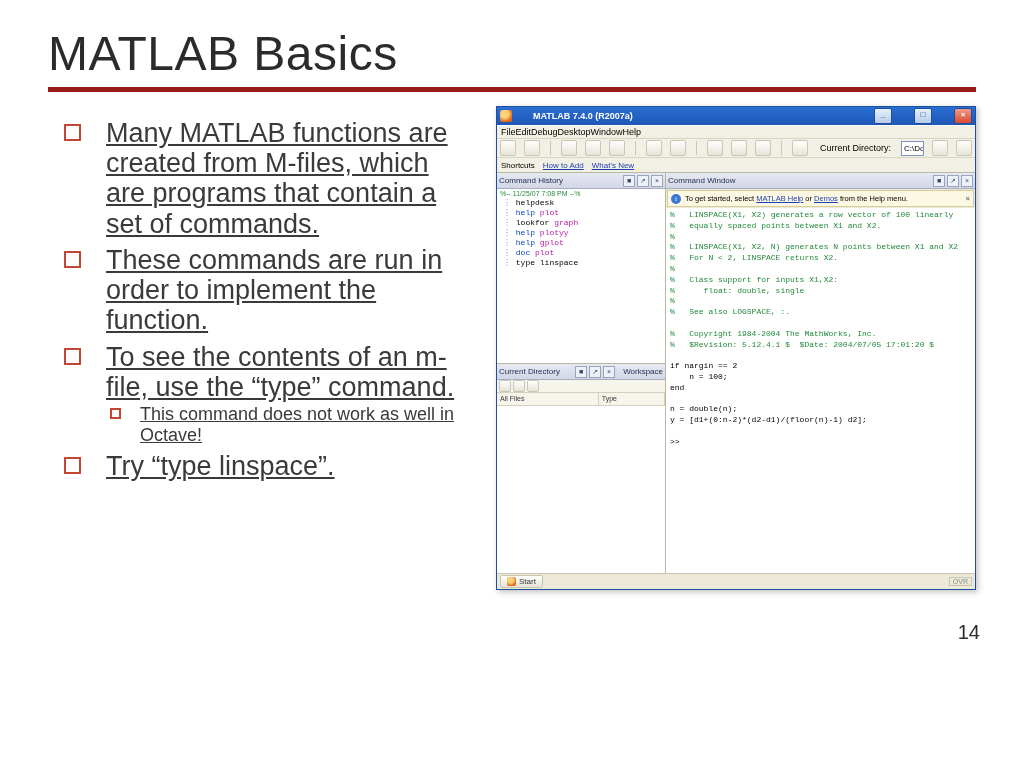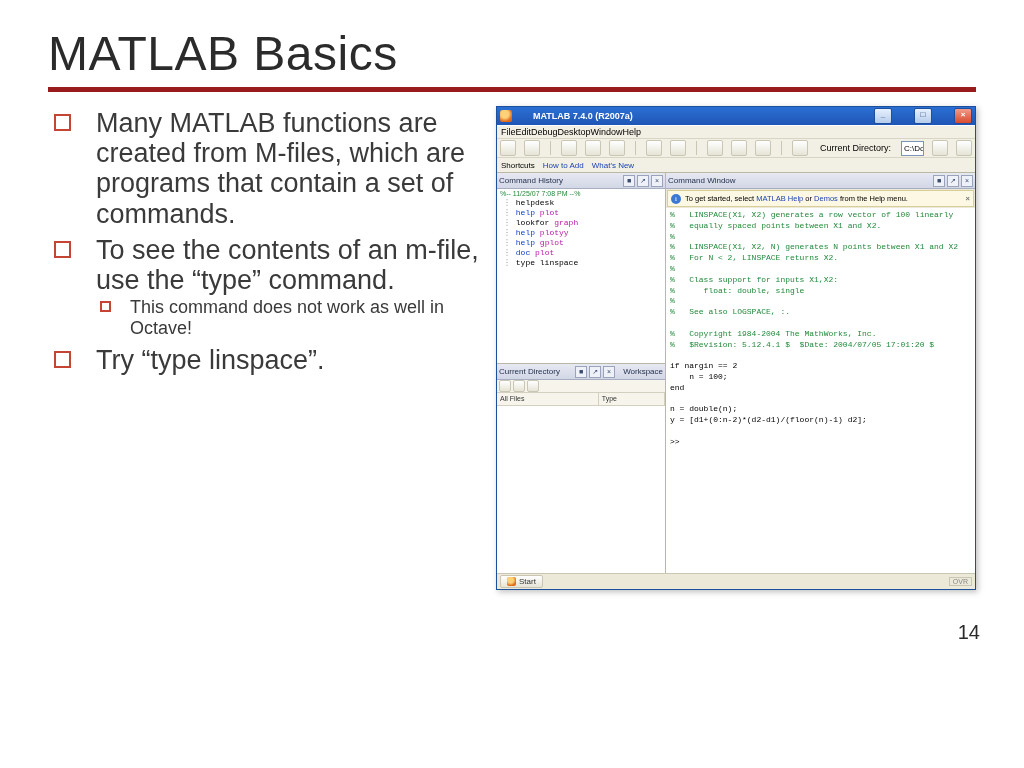--- a/index.html
+++ b/index.html
@@ -37,21 +37,22 @@
     align-items: flex-start;
   }
   .left-col {
     width: 440px;
     font-size: 27px;
     color: #3a3a3a;
   }
   ul.bullets {
     list-style: none;
     padding: 0;
-    margin: 2px;
+    margin: 12px;
+    text-decoration: underline;
   }
   ul.bullets > li {
     position: relative;
     padding-left: 46px;
     margin-bottom: 6px;
     line-height: 1.12;
   }
   ul.bullets > li::before {
     content: "";
     position: absolute;
@@ -165,21 +166,21 @@
   }
   .shortcuts {
     height: 14px;
     background: #f2f0e4;
     display: flex; align-items:center; gap:8px;
     padding: 0 4px;
     font-size: 8px;
     border-bottom: 1px solid #bab7a4;
     color:#000;
   }
-  .link { color: #1a3fb3; cursor: default;}
+  .link { color: #1a3fb3; text-decoration: underline; cursor: default;}
 
   .panes {
     display: flex;
     height: 400px;
   }
   .left-panes { width: 168px; display:flex; flex-direction:column; border-right:1px solid #bab7a4;}
   .pane { border-bottom: 1px solid #bab7a4; display:flex; flex-direction:column; min-height:0;}
   .pane:last-child{border-bottom:none;}
   .pane-title {
     height: 15px;
@@ -233,20 +234,21 @@
 <body>
 
 <div class="slide">
   <h1 class="slide-title">MATLAB Basics</h1>
   <div class="title-rule"></div>
 
   <div class="body">
     <div class="left-col">
       <ul class="bullets">
         <li>Many MATLAB functions are created from M-files, which are programs that contain a set of commands.</li>
+        <li>These commands are run in order to implement the function.</li>
         <li>
           <span>To see the contents of an m-file, use the “type” command.</span>
           <ul class="sub">
             <li>This command does not work as well in Octave!</li>
           </ul>
         </li>
         <li>Try “type linspace”.</li>
       </ul>
     </div>
 

